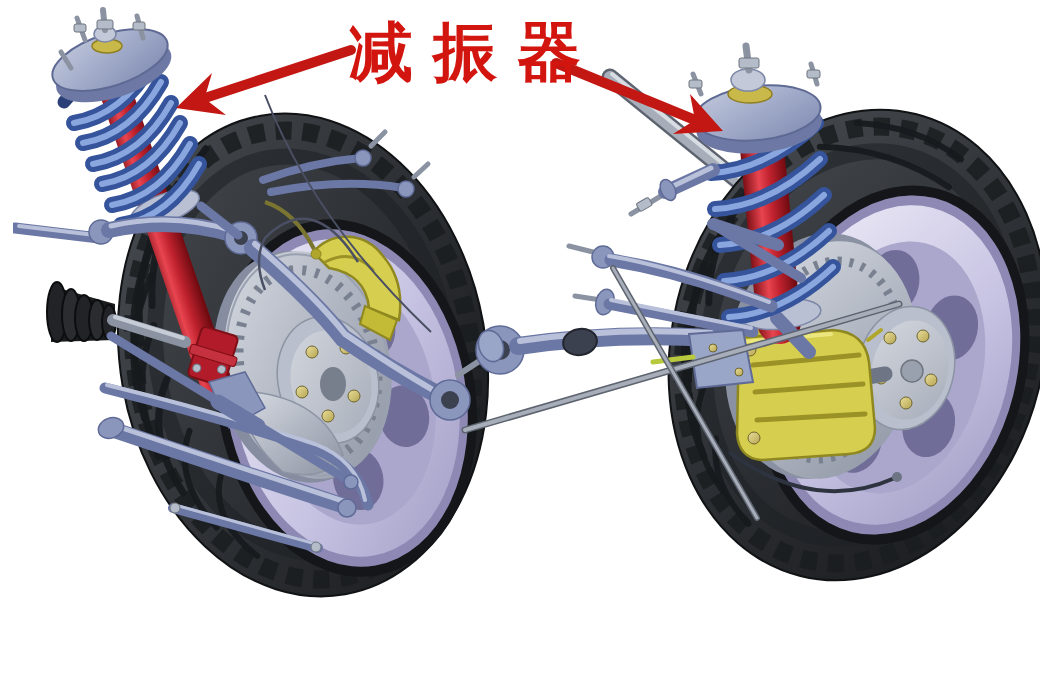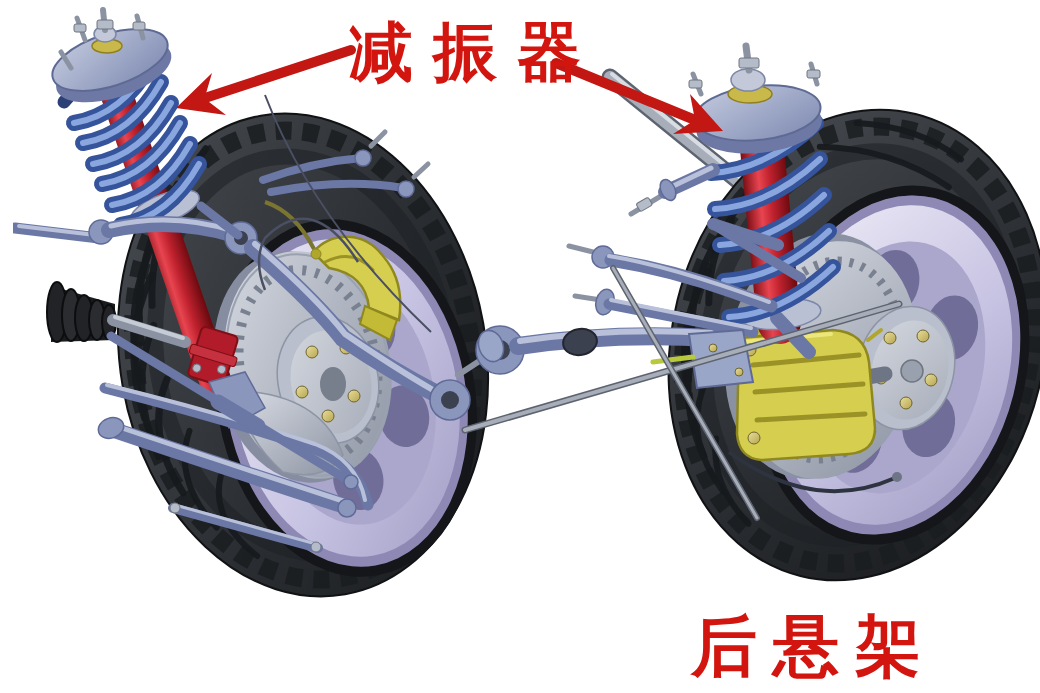--- a/index.html
+++ b/index.html
@@ -400,14 +400,13 @@
       <polygon class="arrowF" points="163,108 199,73 191.5,98.6 213,115"></polygon>
     </g>
     <g>
       <line x1="543" y1="63" x2="682" y2="120" class="arrowS" stroke-width="10"></line>
       <polygon class="arrowF" points="710,131 660,134 682,120 677,94"></polygon>
     </g>
   </g>
 </svg>
 
   <div id="annotation-label" class="cnlabel">减振器</div>
-  <div id="caption-rear" class="cnlabel">后悬架</div>
 </div>
 
 </body></html>

